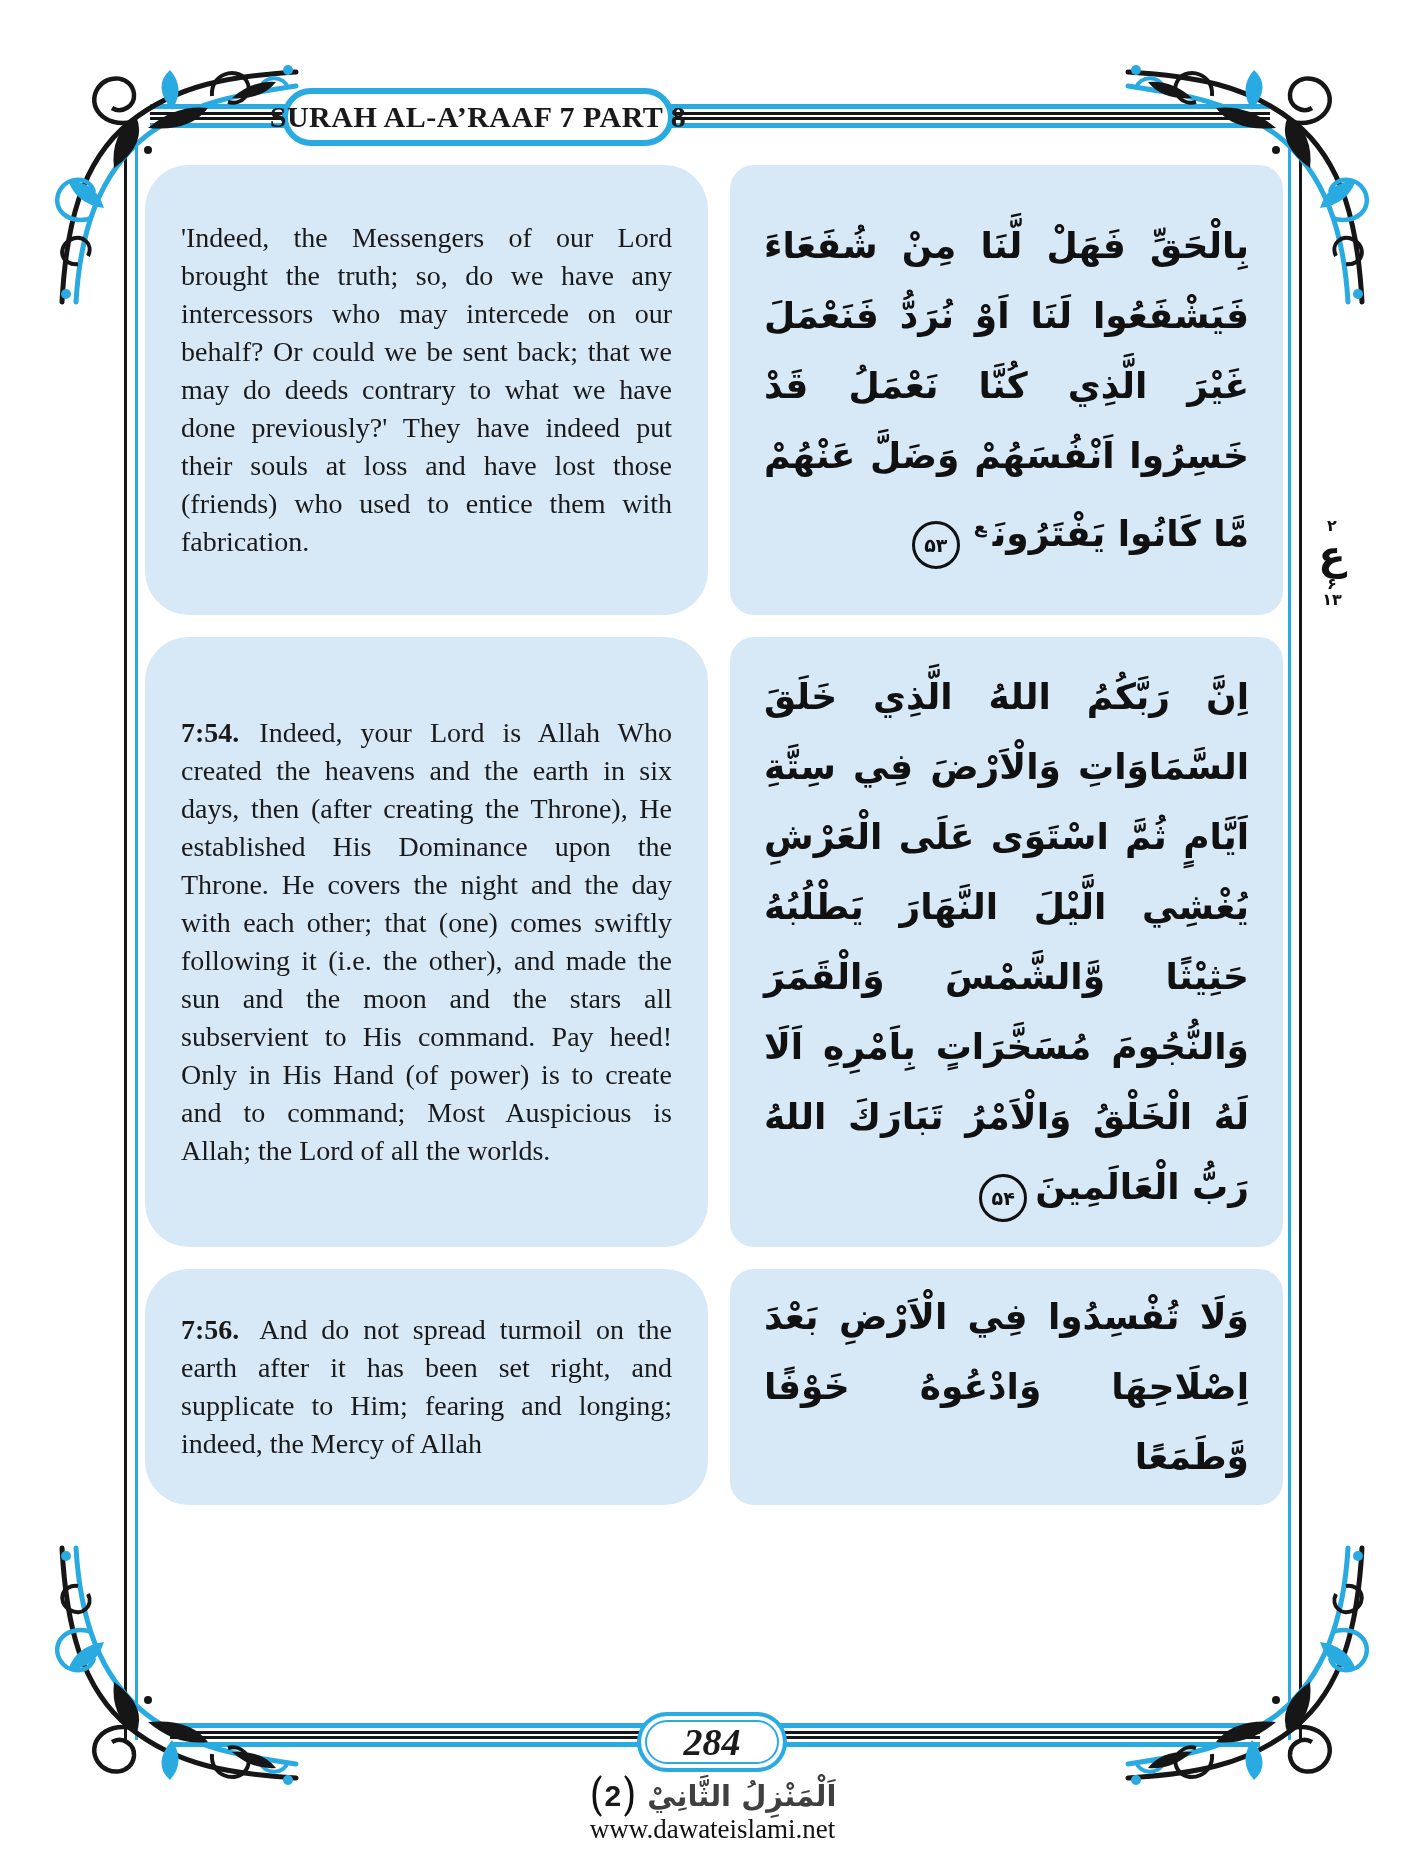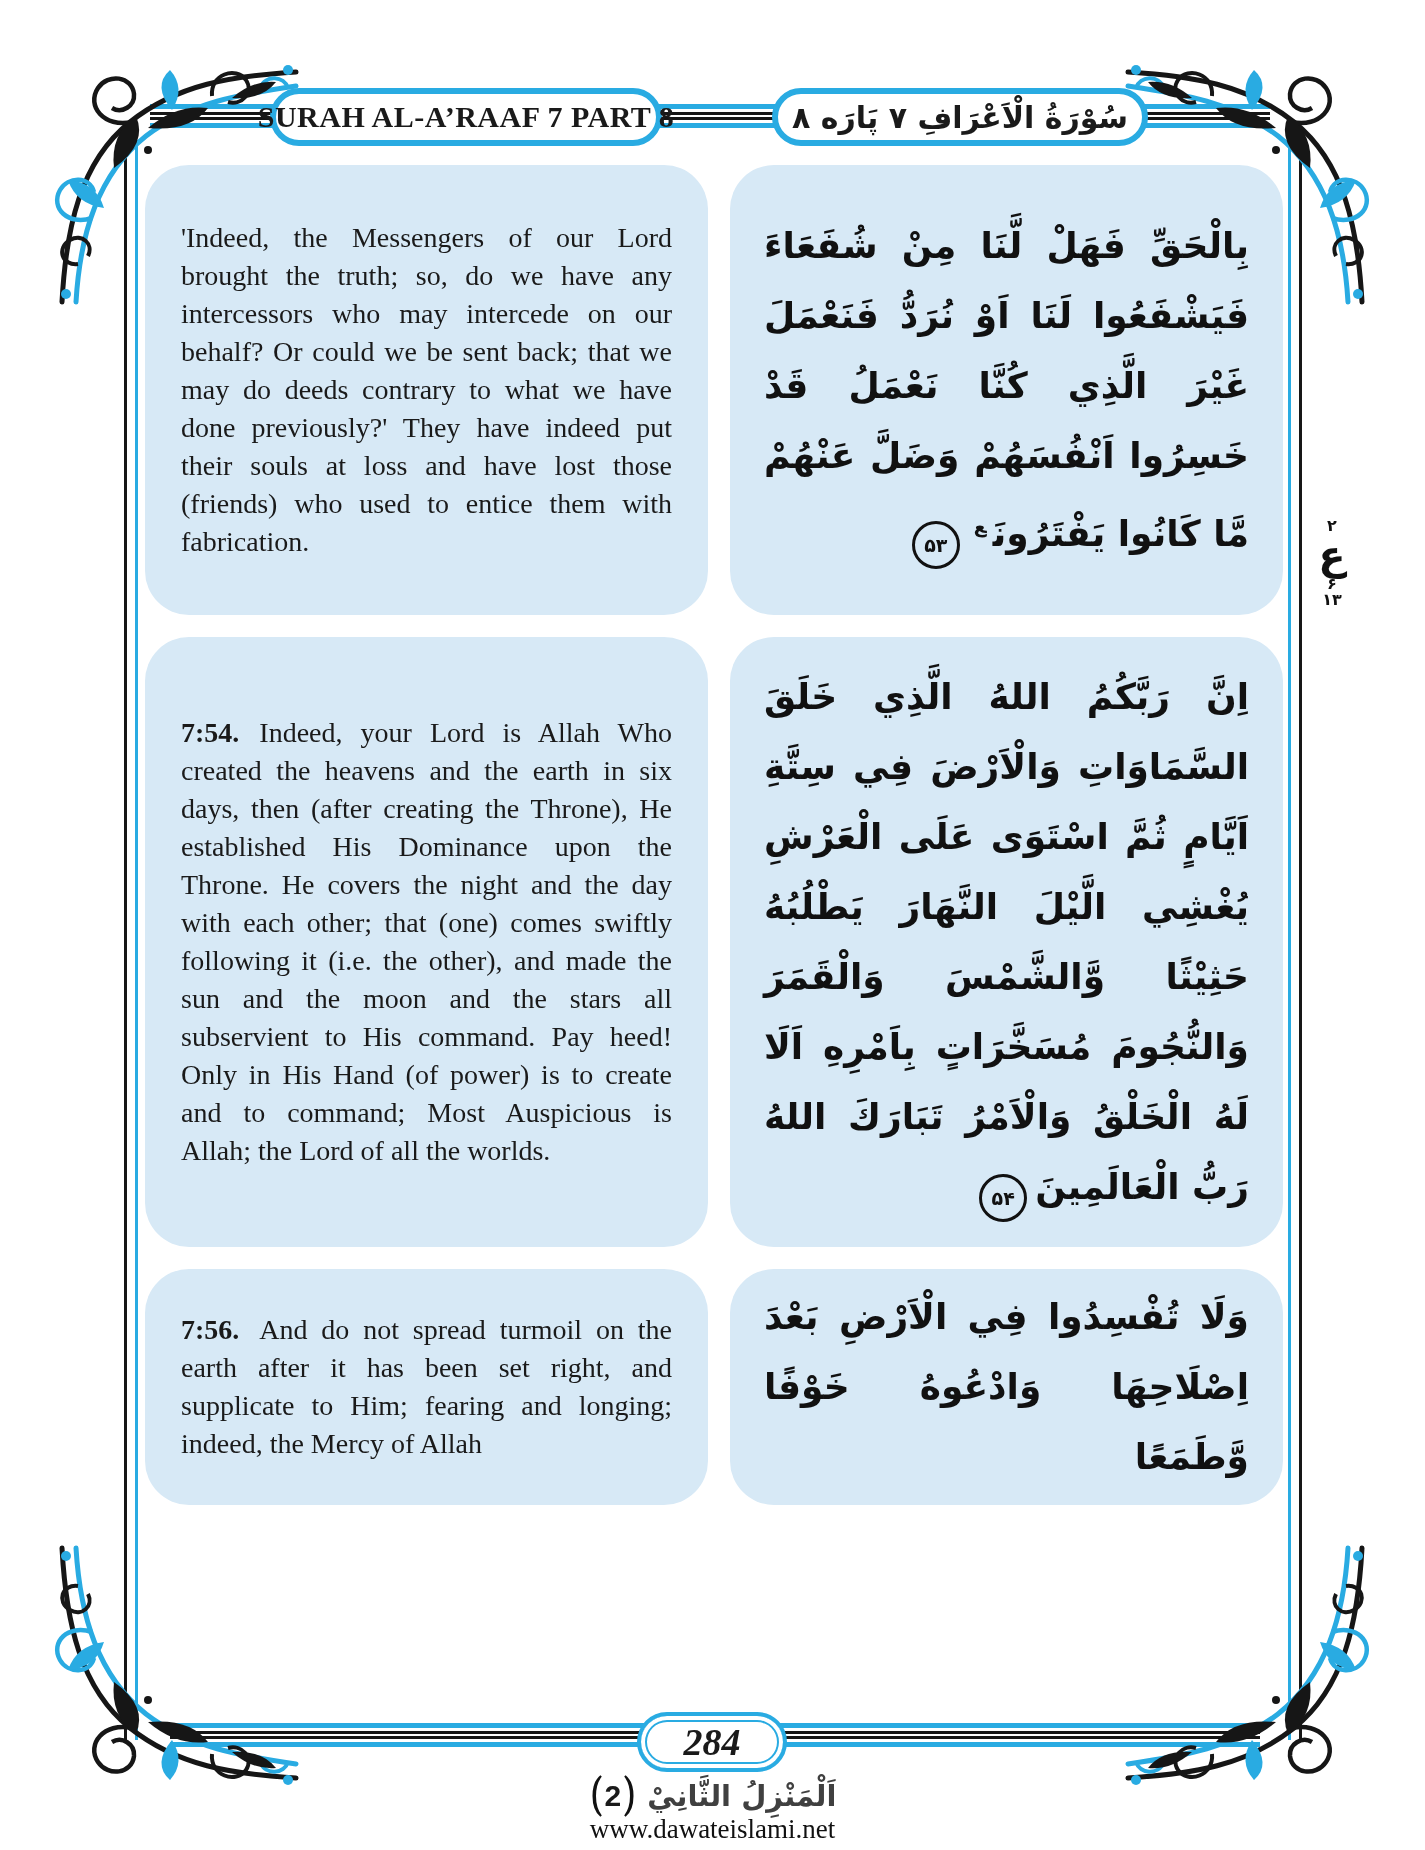--- a/index.html
+++ b/index.html
@@ -30,38 +30,38 @@
   .corner.tr{left:1122px;top:58px;transform:scaleX(-1);}
   .corner.bl{left:52px;top:1542px;transform:scaleY(-1);}
   .corner.br{left:1122px;top:1542px;transform:scale(-1,-1);}
   
   .pill{
     position:absolute;top:88px;height:58px;background:#fff;
     border:6px solid var(--blue);border-radius:34px;
     display:flex;align-items:center;justify-content:center;z-index:3;
     box-sizing:border-box;
   }
-  .pill.en{left:270px;width:392px;}
+  .pill.en{left:282px;width:392px;}
   .pill.ar{left:772px;width:376px;}
   .pill.en span{font-weight:bold;font-size:30px;letter-spacing:.5px;white-space:nowrap;}
   .pill.ar span{font-family:"DejaVu Sans",sans-serif;font-weight:bold;font-size:30px;direction:rtl;white-space:nowrap;}
   
   .content{
     position:absolute;left:145px;top:165px;width:1127px;
     display:grid;grid-template-columns:563px 553px;column-gap:11px;
     grid-template-rows:450px 610px 236px 207px;row-gap:20px;gap:22px;
   }
   .block{background:var(--panel);border-radius:44px;box-sizing:border-box;
     display:flex;align-items:center;overflow:hidden;}
   .block p{margin:0;width:100%;}
   .en-block{padding:26px 36px;}
   .en-block p{font-size:28px;line-height:38px;text-align:justify;}
   .vnum{margin-right:20px;}
   .vnum:empty{display:none;margin:0;}
-  .ar-block{padding:24px 34px;direction:rtl;}
+  .ar-block{padding:24px 34px;direction:rtl;border-radius:24px;}
   .ar-block p{
     font-family:"DejaVu Sans",sans-serif;font-weight:bold;
     font-size:36px;line-height:70px;text-align:justify;color:#111;
   }
   .pause{font-size:19px;margin:0 6px;vertical-align:super;font-family:"DejaVu Sans",sans-serif;}
   .pause:empty{display:none;margin:0;}
   .medallion{
     display:inline-flex;align-items:center;justify-content:center;
     width:42px;height:42px;border:3.5px solid #111;border-radius:50%;
     font-size:19px;line-height:1;margin:0 8px;vertical-align:-6px;
@@ -140,23 +140,20 @@
   <svg class="corner bl">
       <use href="#flourish"></use>
     </svg>
   <svg class="corner br">
       <use href="#flourish"></use>
     </svg>
 
   <div class="pill en">
     <span>SURAH AL-A’RAAF 7 PART 8</span>
   </div>
-  <div class="pill ar">
-    <span dir="rtl">سُوْرَةُ الْاَعْرَافِ ٧ پَارَه ٨</span>
-  </div>
 
   <div class="content">
 
     <div class="block en-block">
       <p><span>'Indeed, the Messengers of our Lord brought the truth; so, do we have any intercessors who may intercede on our behalf? Or could we be sent back; that we may do deeds contrary to what we have done previously?' They have indeed put their souls at loss and have lost those (friends) who used to entice them with fabrication.</span></p>
     </div>
     <div class="block ar-block" dir="rtl">
       <p><span>بِالْحَقِّ فَهَلْ لَّنَا مِنْ شُفَعَاءَ فَيَشْفَعُوا لَنَا اَوْ نُرَدُّ فَنَعْمَلَ غَيْرَ الَّذِي كُنَّا نَعْمَلُ قَدْ خَسِرُوا اَنْفُسَهُمْ وَضَلَّ عَنْهُمْ مَّا كَانُوا يَفْتَرُونَ</span><sup class="pause">ع</sup><span class="medallion">۵۳</span></p>
     </div>
 

